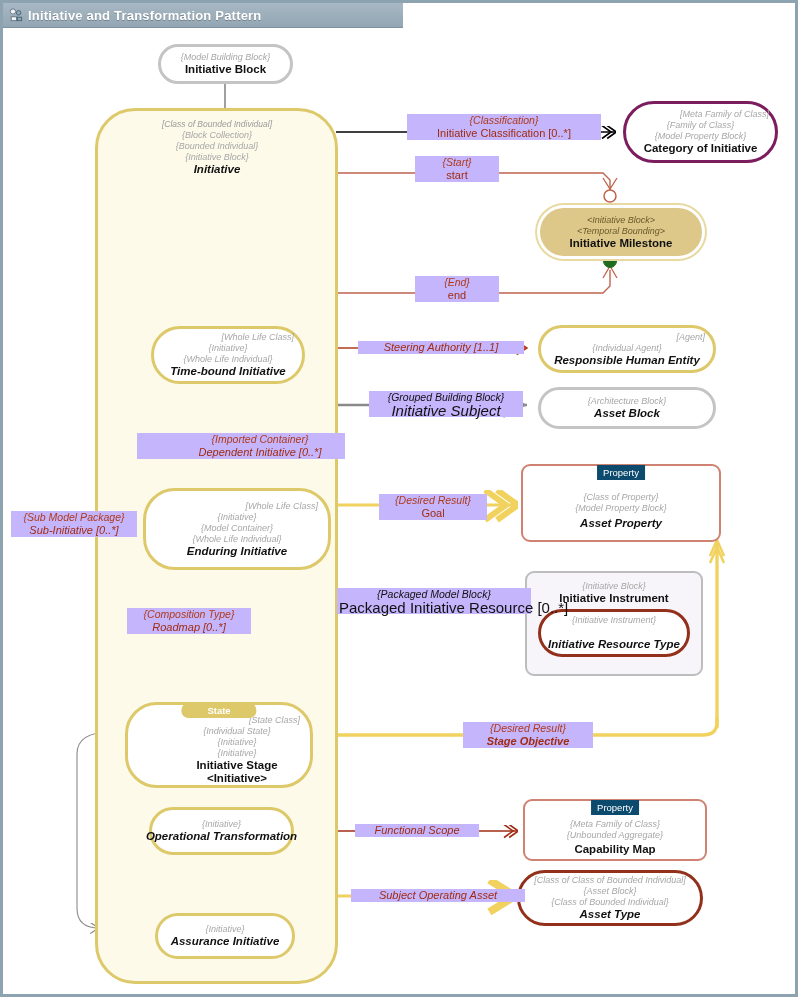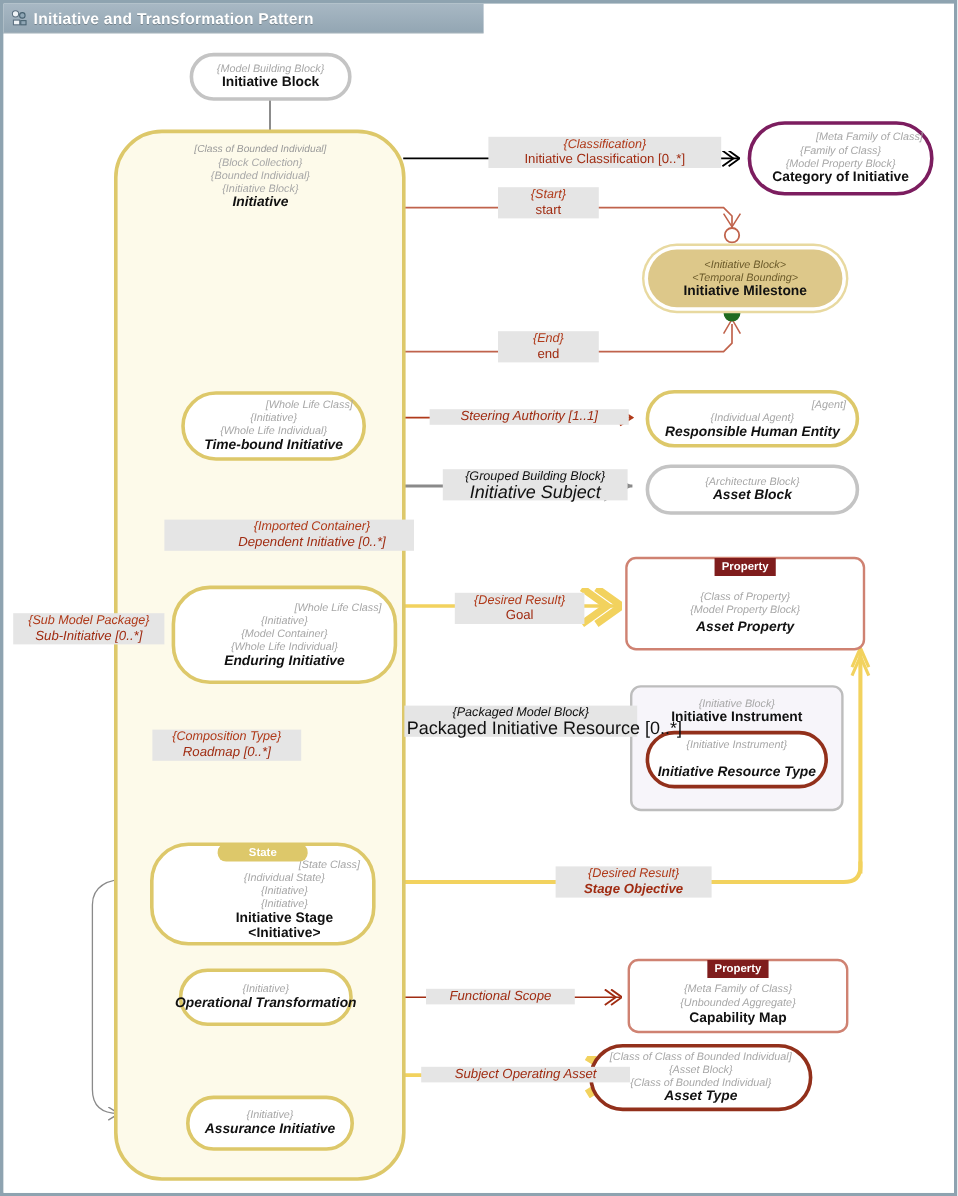--- a/index.html
+++ b/index.html
@@ -37,34 +37,34 @@
 
   .b-gold{border:3px solid #ddc86a;}
   .b-gray{border:3px solid #c4c4c4;}
   .b-purple{border:3px solid #7c1d5f;}
   .b-darkred{border:3px solid #92301b;}
   .b-salmon{border:2px solid #cf8272;}
   .b-lightgray{border:2px solid #bdbdbd;background:#f7f5fa;}
 
   
   .prophdr{position:absolute;top:-1px;left:50%;transform:translateX(-50%);
-      background:#7f1d1d;color:#fff;font-size:9.5px;font-weight:bold;
+      background:#0c4a6e;color:#fff;font-size:9.5px;font-weight:normal;
       padding:2px 6px;line-height:11px;white-space:nowrap;}
 
   
   .statehdr{position:absolute;top:-2px;left:50%;transform:translateX(-50%);
       background:#ddc86a;color:#ffffff;font-size:9.5px;font-weight:bold;
       border-radius:7px;padding:2px 26px;line-height:11px;white-space:nowrap;}
 
   
   .dbl{box-shadow:0 0 0 3px #fff, 0 0 0 5px #e8d9a0;}
 
   
   .elabel{position:absolute;text-align:center;line-height:13px;white-space:nowrap;
-          background:#e5e5e5;padding:0 2px;}
+          background:#c4b5fd;padding:0 2px;}
   .elabel .s{display:block;font-size:10.5px;font-style:italic;color:#b03a1a;}
   .elabel .v{display:block;font-size:11px;color:#a02c12;}
   .elabel .vb{display:block;font-size:11px;color:#a02c12;font-weight:bold;font-style:italic;}
   .elabel .vblk{display:block;font-size:15px;color:#111;}
   .elabel .sblk{display:block;font-size:10.5px;font-style:italic;color:#111;}
   .elabel .vi{display:block;font-size:11px;color:#a02c12;font-style:italic;}
 </style>
 </head>
 <body>
 
@@ -245,21 +245,21 @@
       <span class="nm" style="font-style:italic;">Operational Transformation</span>
     </div>
 
     <div class="node rrect b-salmon" style="left:520px;top:771px;width:184px;height:62px;">
       <div class="prophdr">Property</div>
       <span class="ster" style="margin-top:14px;">{Meta Family of Class}</span>
       <span class="ster">{Unbounded Aggregate}</span>
       <span class="nm" style="margin-top:2px;">Capability Map</span>
     </div>
 
-    <div class="node pill b-darkred" style="left:488px;top:842px;width:186px;height:56px;">
+    <div class="node pill b-darkred" style="left:514px;top:842px;width:186px;height:56px;">
       <span class="ster">[Class of Class of Bounded Individual]</span>
       <span class="ster">{Asset Block}</span>
       <span class="ster">{Class of Bounded Individual}</span>
       <span class="nm" style="font-style:italic;">Asset Type</span>
     </div>
 
     <div class="node pill b-gold" style="left:152px;top:885px;width:140px;height:46px;">
       <span class="ster">{Initiative}</span>
       <span class="nm" style="font-style:italic;">Assurance Initiative</span>
     </div>

